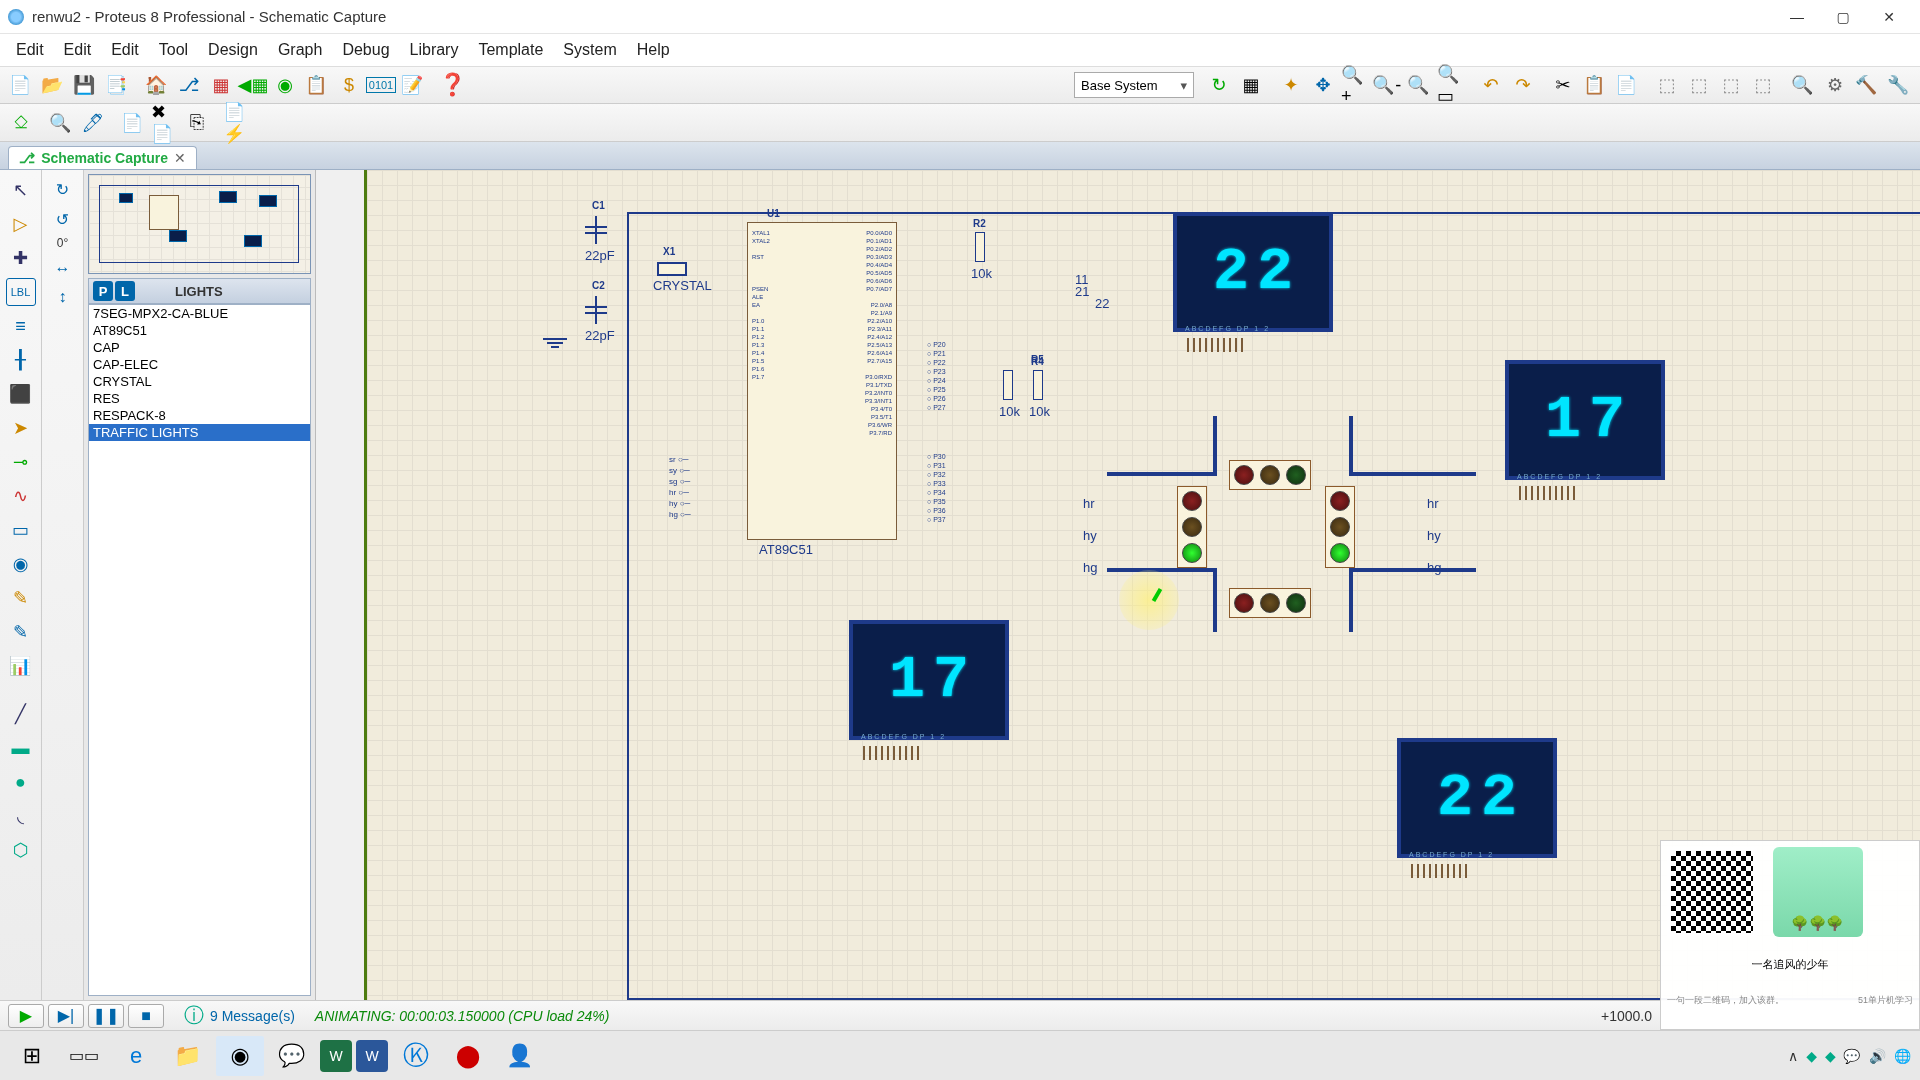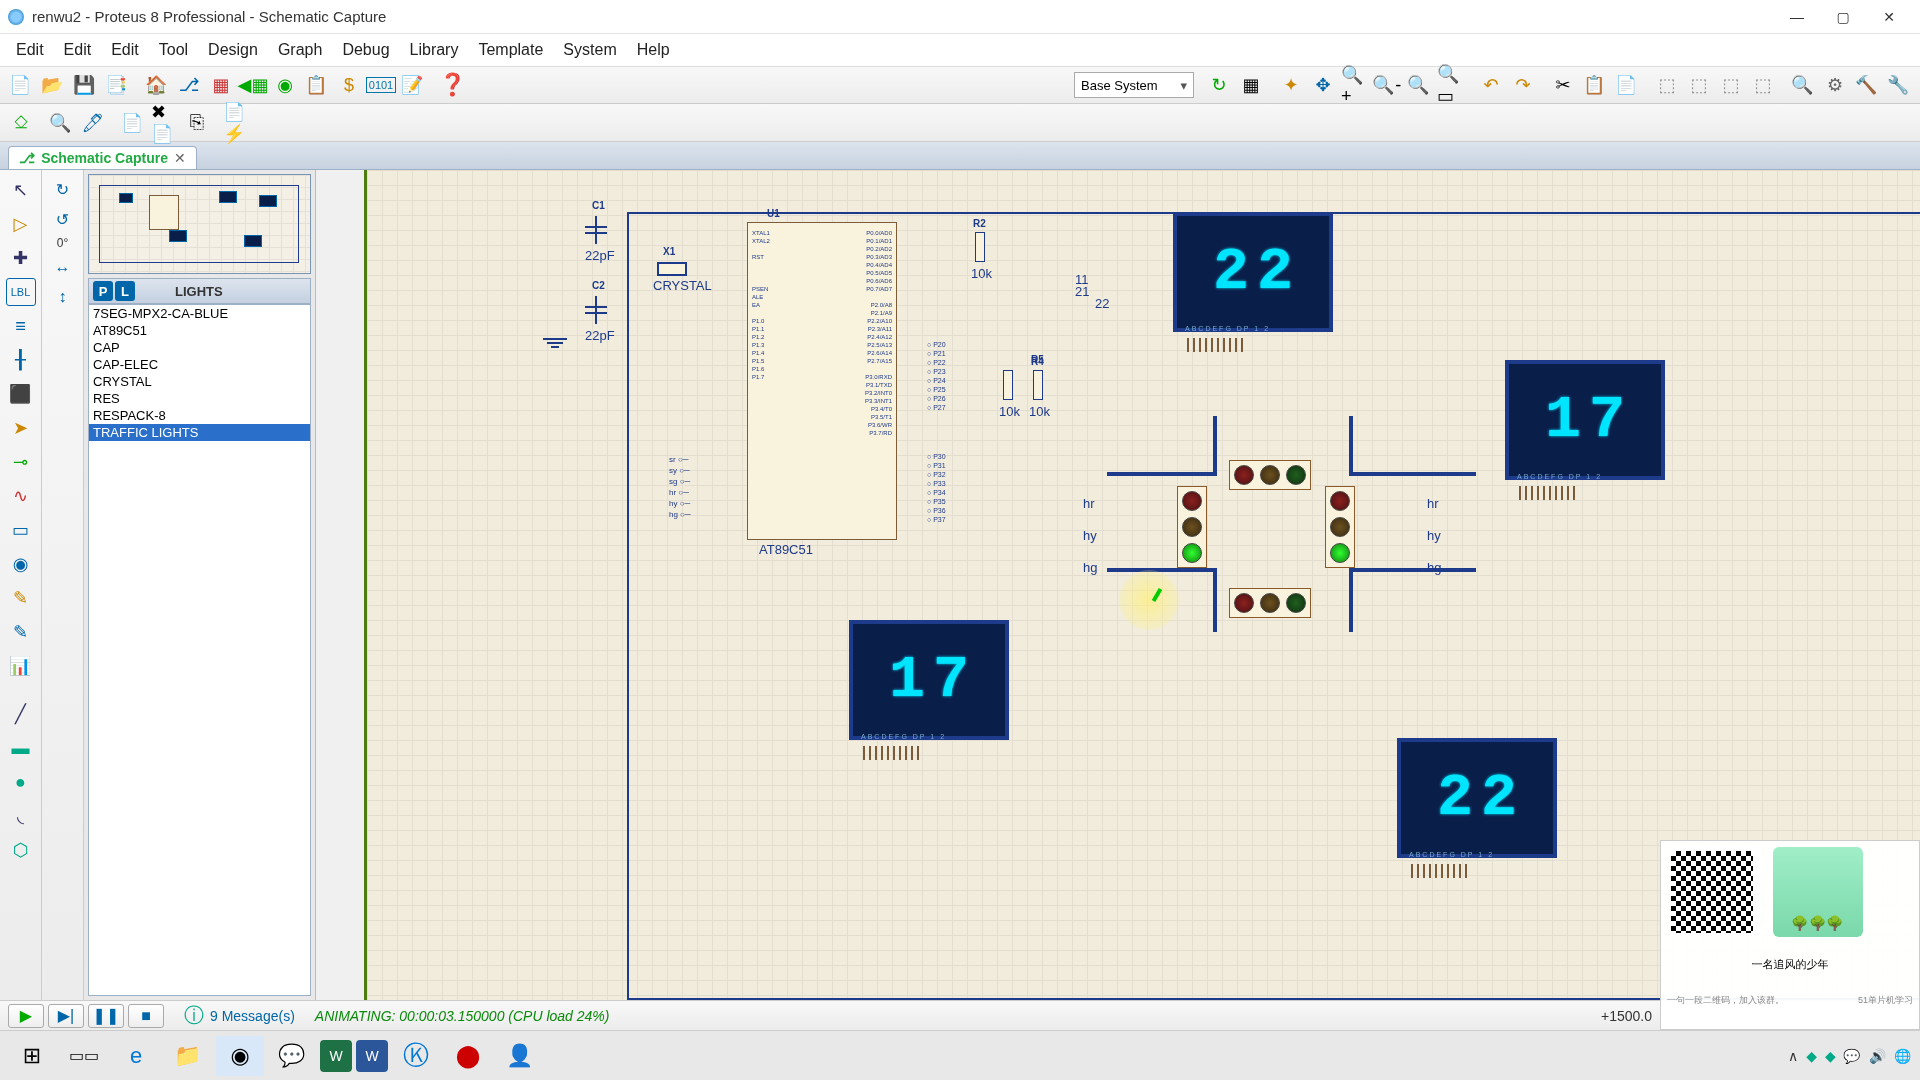--- a/index.html
+++ b/index.html
@@ -573,21 +573,21 @@
     <div class="simbtn play">▶</div>
     <div class="simbtn step">▶|</div>
     <div class="simbtn pause">❚❚</div>
     <div class="simbtn stop">■</div>
   </div>
   <div class="msginfo">
     <span style="font-size:20px;color:#0a8">ⓘ</span>
     <span>9 Message(s)</span>
   </div>
   <div class="animstat">ANIMATING: 00:00:03.150000 (CPU load 24%)</div>
-  <div class="coord">+1500.0</div>
+  <div class="coord">+1000.0</div>
 </div>
 
 <div class="taskbar">
   <div class="tbicon">⊞</div>
   <div class="tbicon" style="font-size:16px">▭▭</div>
   <div class="tbicon" style="color:#0078d7">е</div>
   <div class="tbicon">📁</div>
   <div class="tbicon" style="background:#d8e8f8">◉</div>
   <div class="tbicon" style="color:#07c160">💬</div>
   <div class="tbicon" style="background:#1e7145;color:#fff;font-size:14px;width:32px;height:32px;border-radius:4px">W</div>

